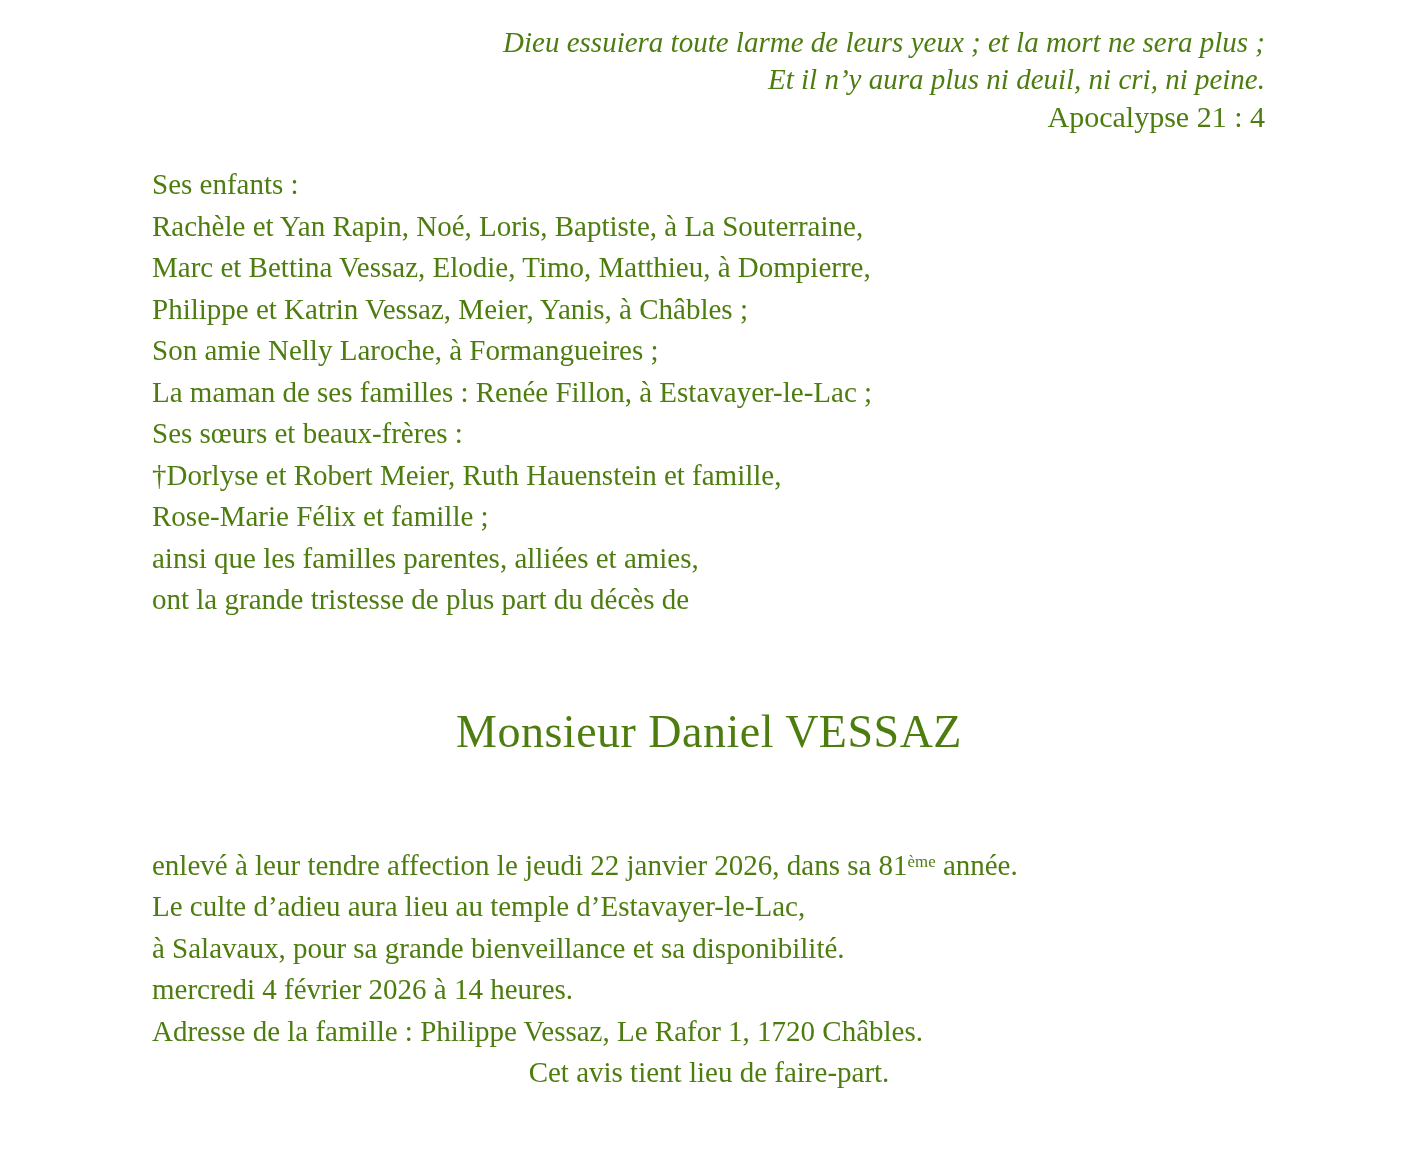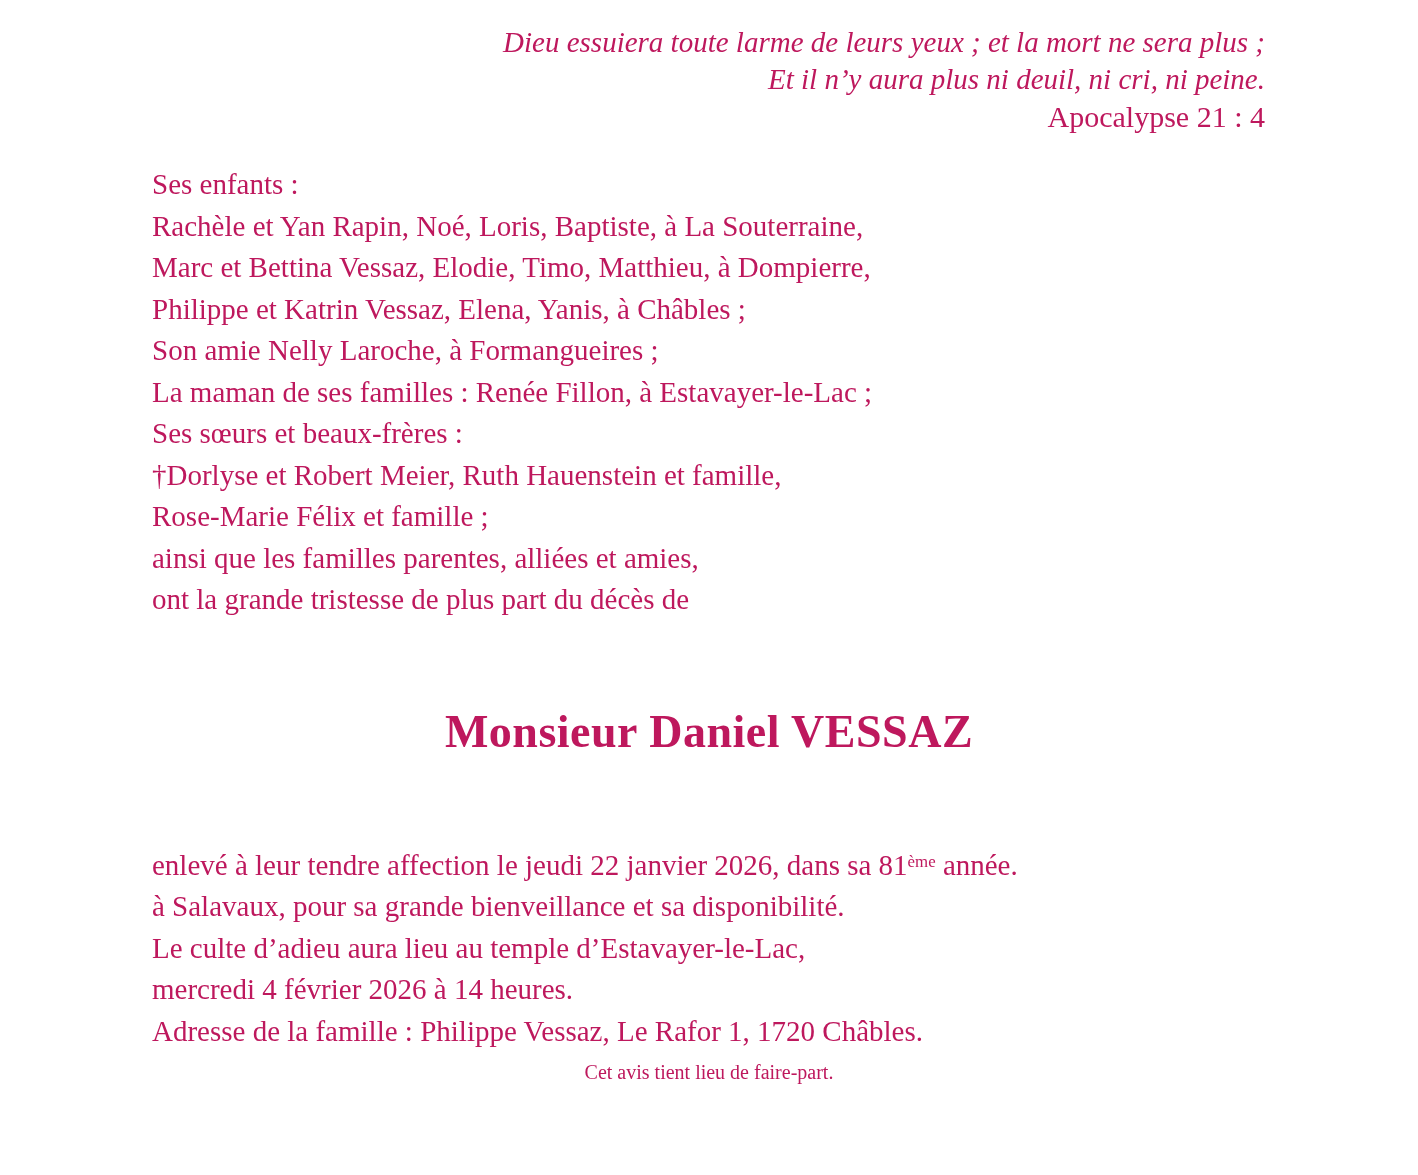--- a/index.html
+++ b/index.html
@@ -5,21 +5,21 @@
   html, body {
     margin: 0;
     padding: 0;
     background: #ffffff;
   }
   .page {
     position: relative;
     width: 1418px;
     height: 1175px;
     background: #ffffff;
-    color: #be185d;
+    color: #4d7c0f;
     font-family: "Liberation Serif", "DejaVu Serif", serif;
     overflow: hidden;
   }
   .quote {
     margin: 24px 153px 0 0;
     text-align: right;
     font-style: italic;
     font-size: 29px;
     line-height: 37px;
   }
@@ -31,32 +31,32 @@
   }
   .family {
     margin: 30px 60px 0 152px;
     font-size: 29px;
     line-height: 41.5px;
   }
   .name-title {
     margin: 84px 0 0 0;
     text-align: center;
     font-size: 46px;
-    font-weight: bold;
+    font-weight: normal;
     line-height: 54px;
     letter-spacing: 0.5px;
   }
   .details {
     margin: 86px 60px 0 152px;
     font-size: 29px;
     line-height: 41.5px;
   }
   .closing {
     text-align: center;
-    font-size: 20px;
+    font-size: 29px;
     line-height: 41.5px;
   }
   .line { white-space: pre-wrap; }
   .bold { font-weight: normal; }
   .sup {
     font-size: 0.58em;
     vertical-align: 0.5em;
     line-height: 0;
     text-align: right;
   }
@@ -69,35 +69,35 @@
   <div class="quote">
     <div class="quote-line">Dieu essuiera toute larme de leurs yeux ; et la mort ne sera plus ;</div>
     <div class="quote-line">Et il n’y aura plus ni deuil, ni cri, ni peine.</div>
     <div class="quote-ref">Apocalypse 21 : 4</div>
   </div>
 
   <div class="family">
       <div class="line"><span>Ses enfants :</span></div>
       <div class="line"><span>Rachèle et Yan </span><span class="bold">Rapin</span><span>, Noé, Loris, Baptiste, à La Souterraine,</span></div>
       <div class="line"><span>Marc et Bettina </span><span class="bold">Vessaz</span><span>, Elodie, Timo, Matthieu, à Dompierre,</span></div>
-      <div class="line"><span>Philippe et Katrin </span><span class="bold">Vessaz</span><span>, Elena, Yanis, à Châbles ;</span></div>
+      <div class="line"><span>Philippe et Katrin </span><span class="bold">Vessaz</span><span>, Meier, Yanis, à Châbles ;</span></div>
       <div class="line"><span>Son amie Nelly </span><span class="bold">Laroche</span><span>, à Formangueires ;</span></div>
       <div class="line"><span>La maman de ses familles : Renée </span><span class="bold">Fillon</span><span>, à Estavayer-le-Lac ;</span></div>
       <div class="line"><span>Ses sœurs et beaux-frères :</span></div>
       <div class="line"><span>†Dorlyse et Robert </span><span class="bold">Meier</span><span>, Ruth </span><span class="bold">Hauenstein</span><span> et famille,</span></div>
       <div class="line"><span>Rose-Marie </span><span class="bold">Félix</span><span> et famille ;</span></div>
       <div class="line"><span>ainsi que les familles parentes, alliées et amies,</span></div>
       <div class="line"><span>ont la grande tristesse de plus part du décès de</span></div>
     </div>
 
   <h1 class="name-title">Monsieur Daniel VESSAZ</h1>
 
   <div class="details">
       <div class="line"><span>enlevé à leur tendre affection le jeudi 22 janvier 2026, dans sa 81</span><span class="sup">ème</span><span> année.</span></div>
+      <div class="line"><span>Le culte d’adieu aura lieu au temple d’Estavayer-le-Lac,</span></div>
       <div class="line"><span>à Salavaux, pour sa grande bienveillance et sa disponibilité.</span></div>
-      <div class="line"><span>Le culte d’adieu aura lieu au temple d’Estavayer-le-Lac,</span></div>
       <div class="line"><span>mercredi 4 février 2026 à 14 heures.</span></div>
       <div class="line"><span>Adresse de la famille : Philippe Vessaz, Le Rafor 1, 1720 </span><span class="bold">Châbles</span><span>.</span></div>
     </div>
 
   <div class="closing">Cet avis tient lieu de faire-part.</div>
 
 </div>
 
 </body></html>

